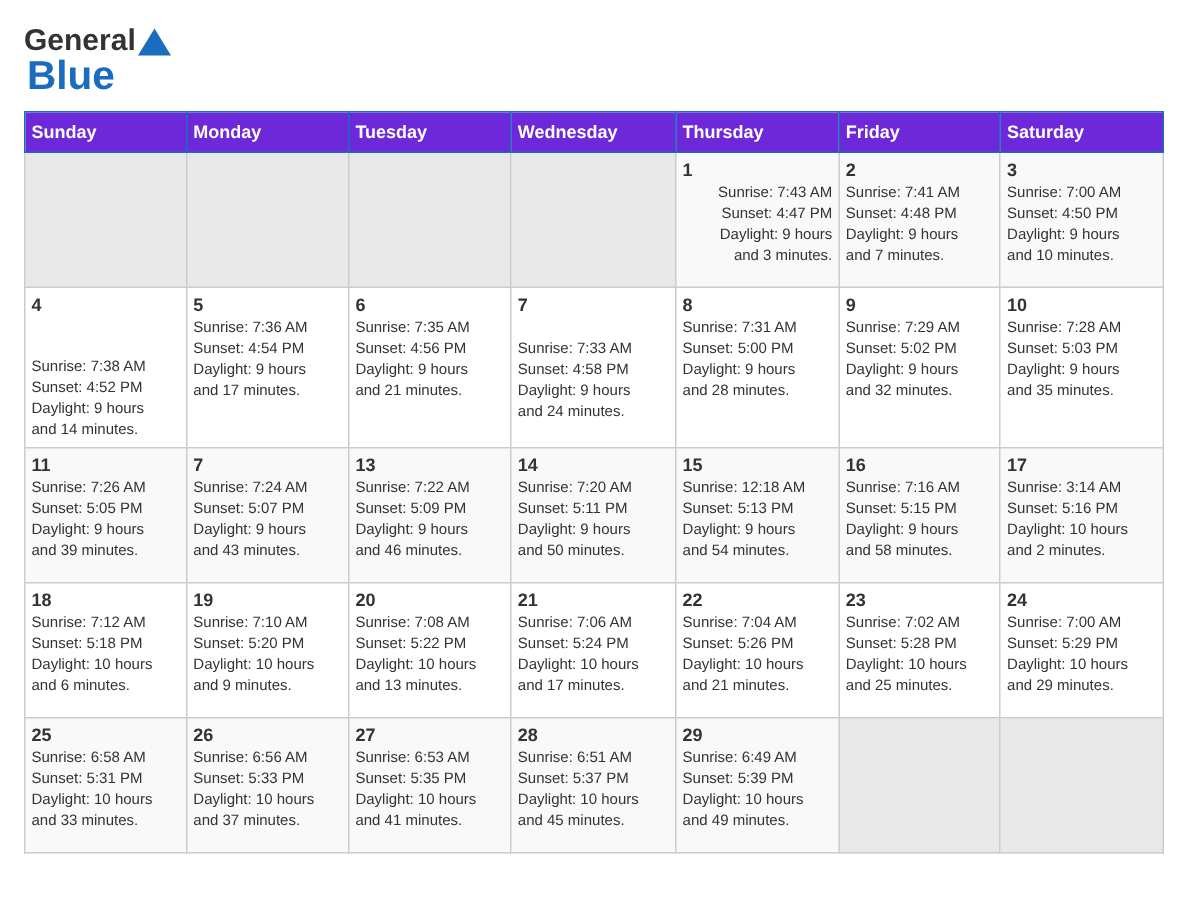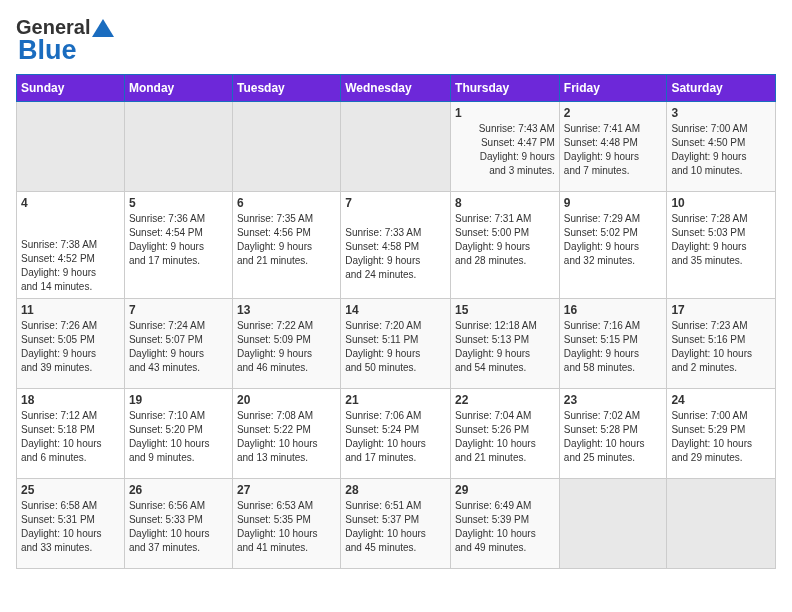--- a/index.html
+++ b/index.html
@@ -224,21 +224,21 @@
         </td>
         <td>
           <div class="day-num">16</div>
           <div class="day-info" style="white-space: pre-line;">Sunrise: 7:16 AM
 Sunset: 5:15 PM
 Daylight: 9 hours
 and 58 minutes.</div>
         </td>
         <td>
           <div class="day-num">17</div>
-          <div class="day-info" style="white-space: pre-line;">Sunrise: 7:23 AM
+          <div class="day-info" style="white-space: pre-line;">Sunrise: 3:14 AM
 Sunset: 5:16 PM
 Daylight: 10 hours
 and 2 minutes.</div>
         </td>
       </tr>
       <tr>
         <td>
           <div class="day-num">18</div>
           <div class="day-info" style="white-space: pre-line;">Sunrise: 7:12 AM
 Sunset: 5:18 PM

